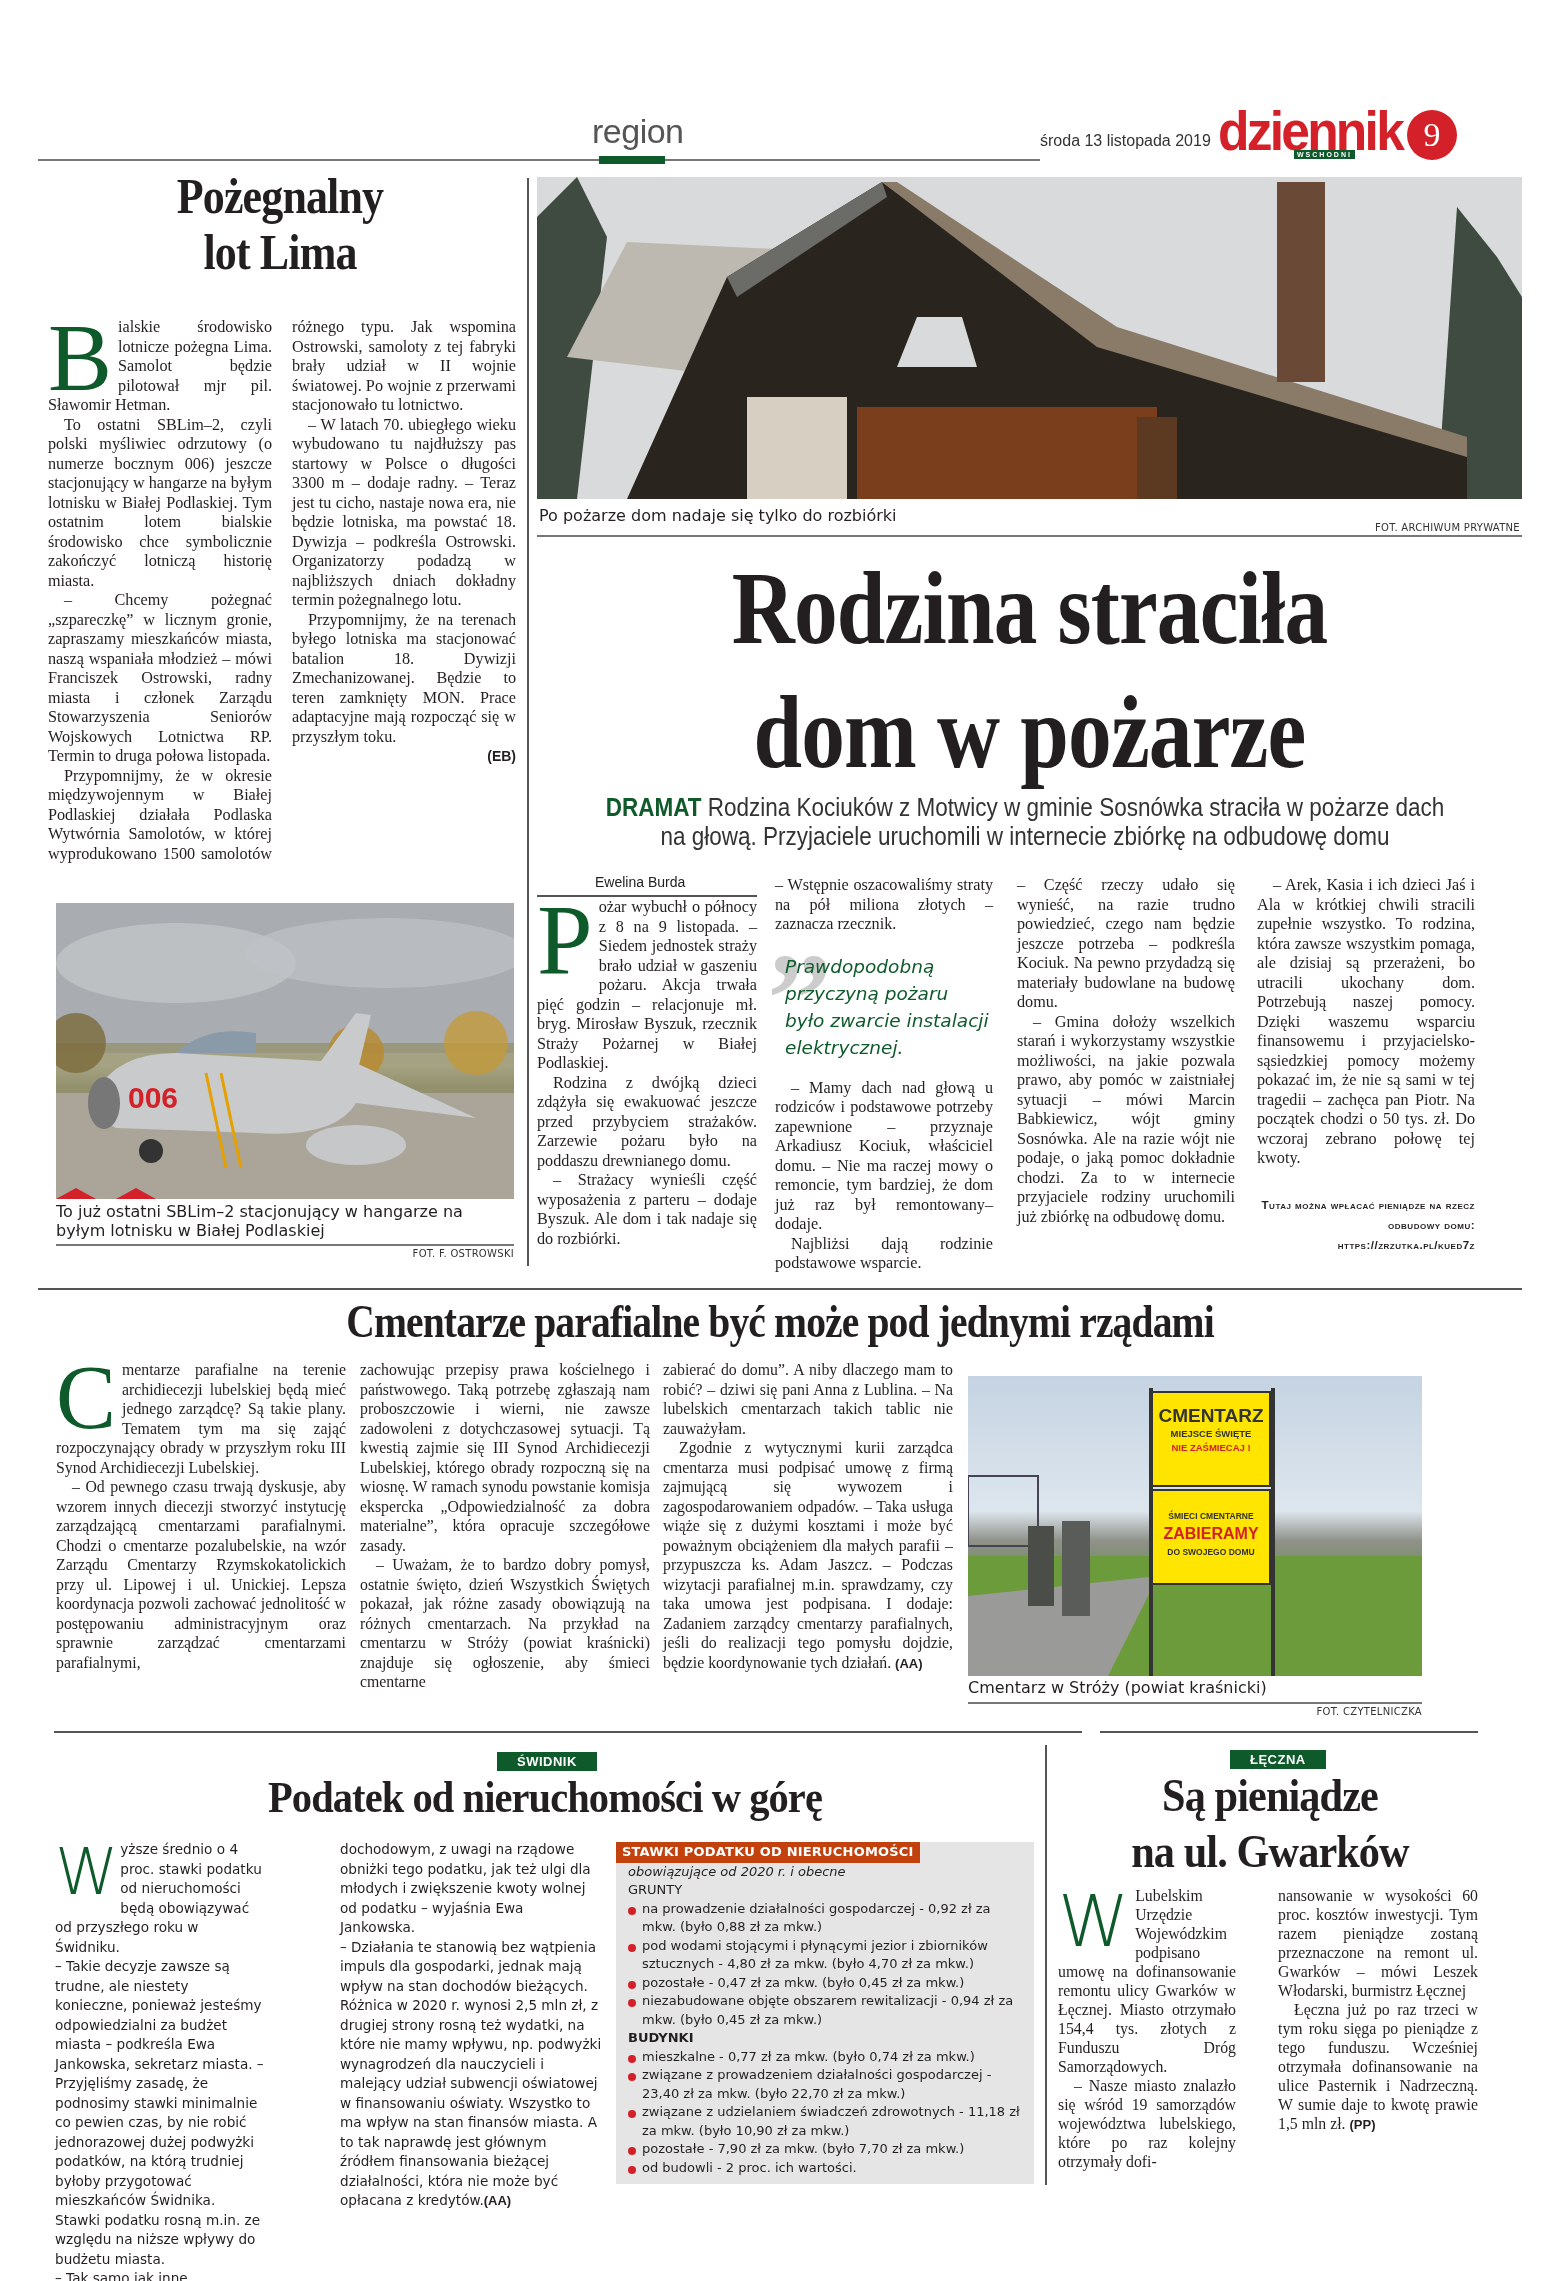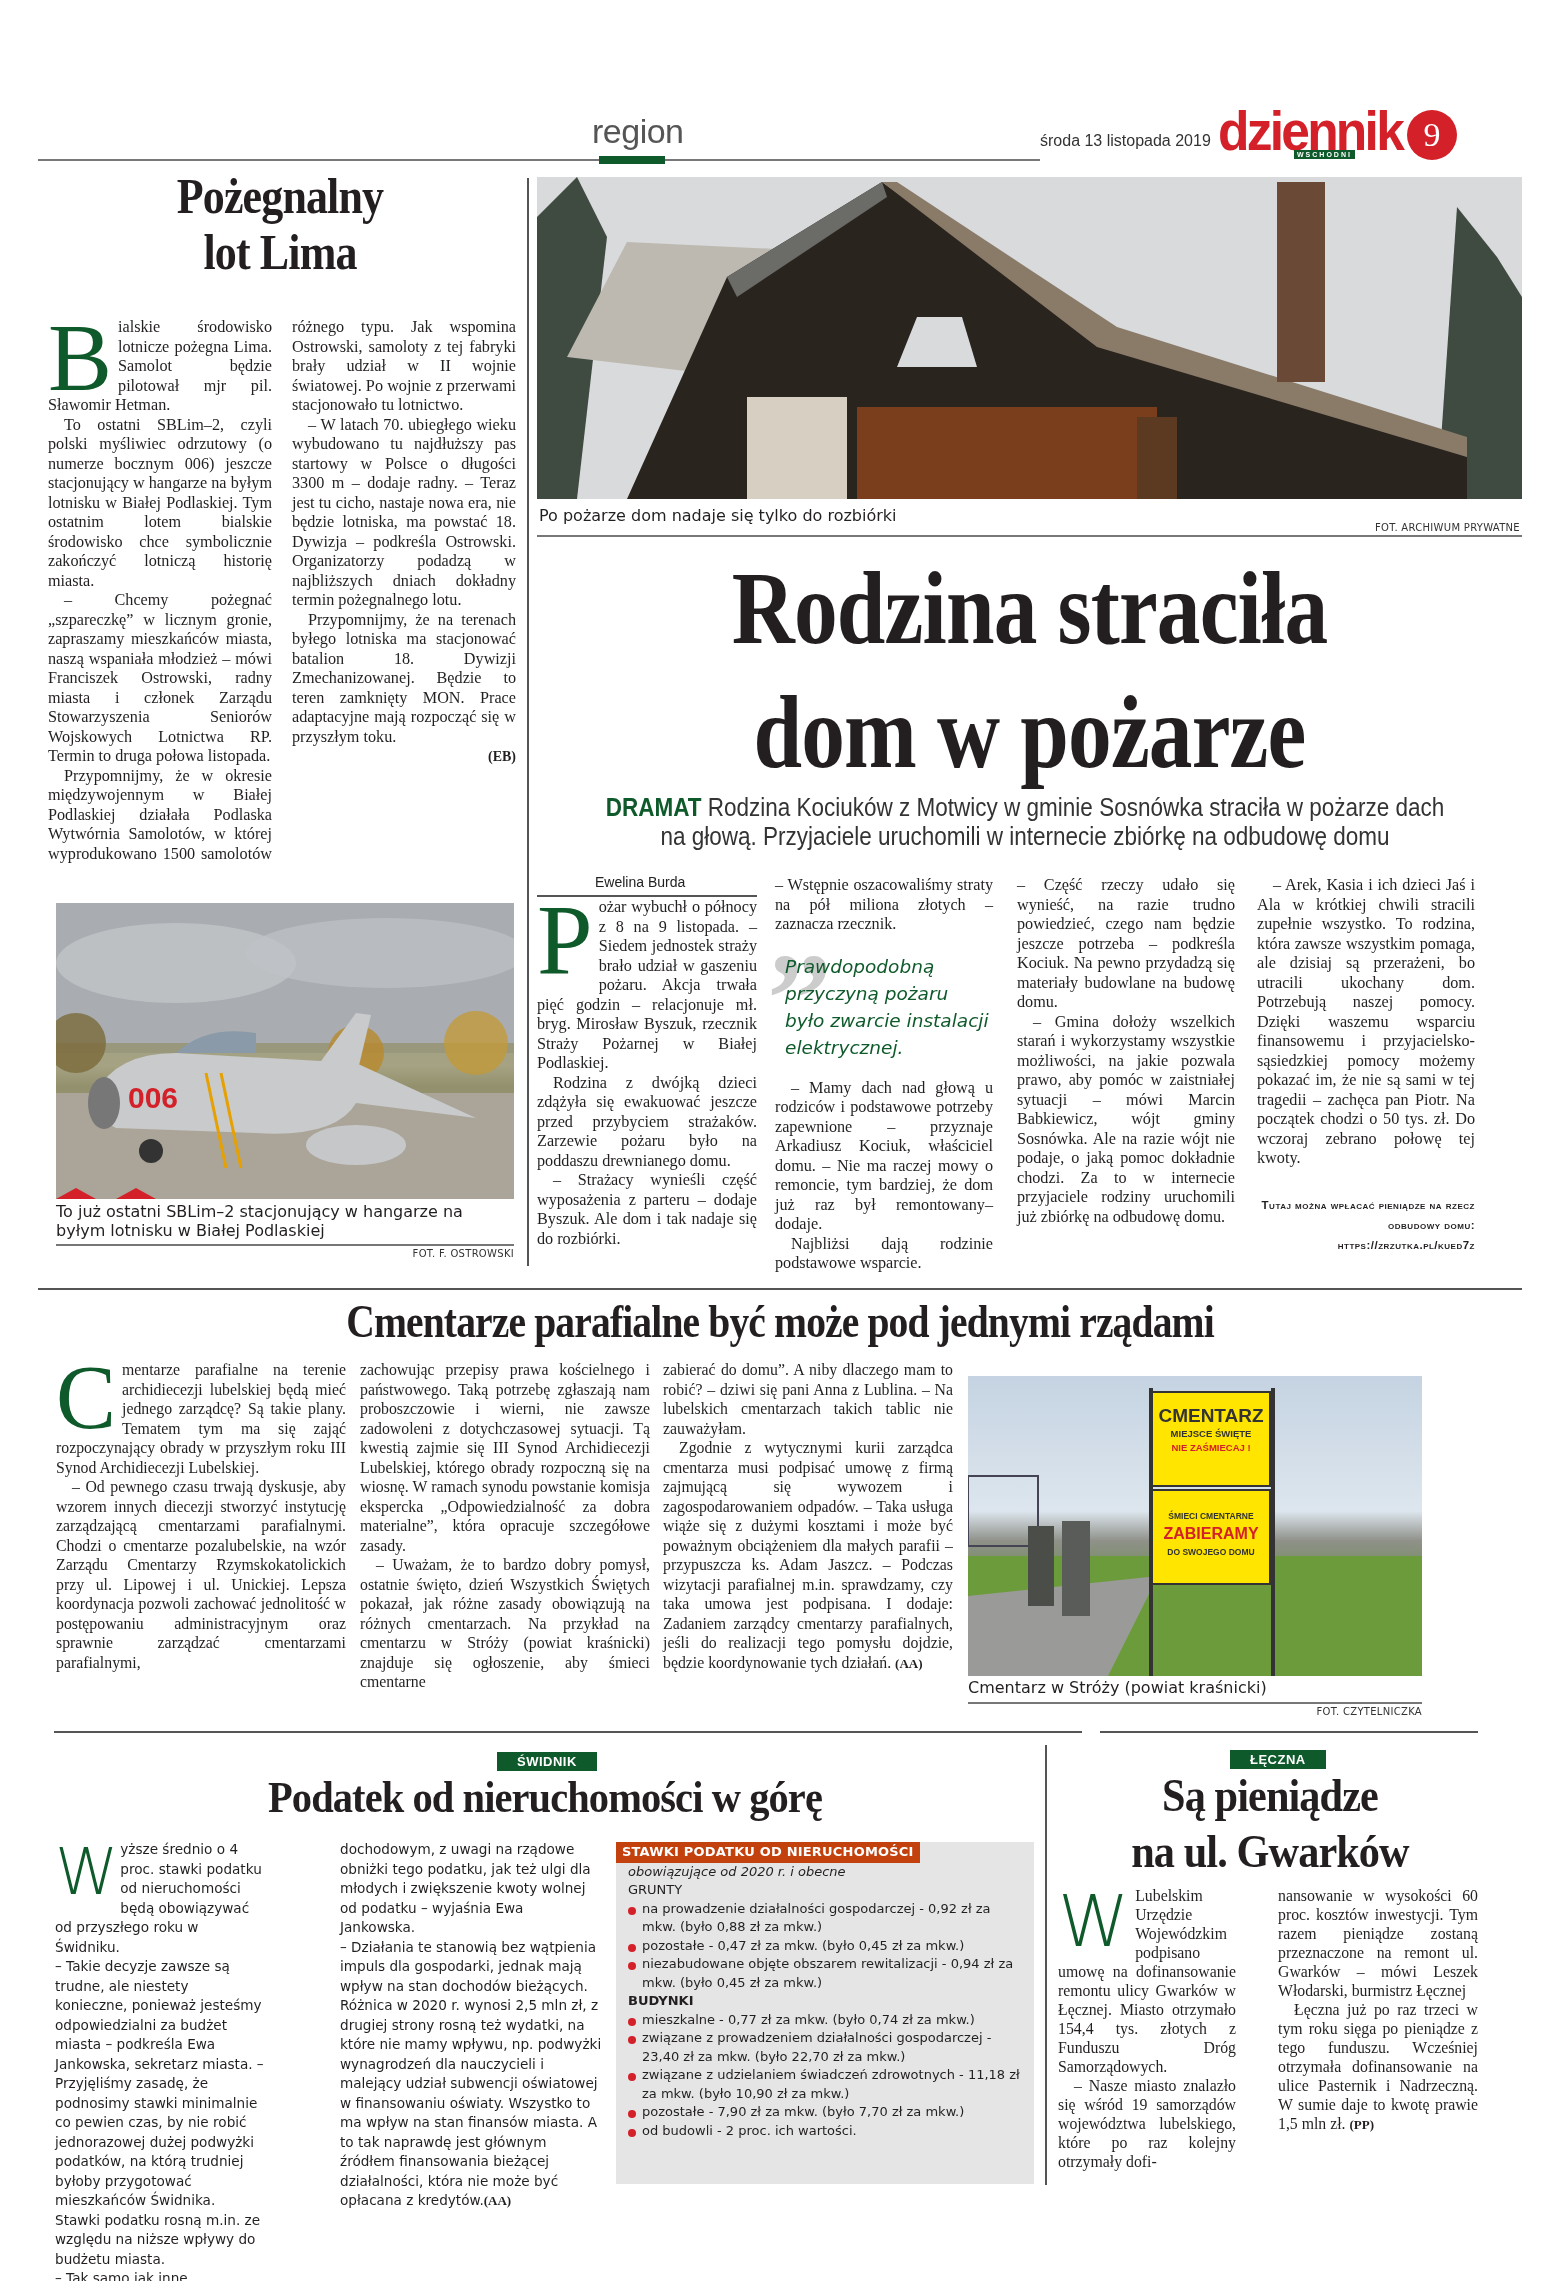--- a/index.html
+++ b/index.html
@@ -11,21 +11,21 @@
 .body-text p{text-indent:16px}
 .body-text p.noind{text-indent:0}
 .drop{float:left;font-family:"Liberation Serif",serif;color:#0f5a2b;font-size:96px;line-height:72px;margin:4px 6px 0 0;font-weight:normal}
 .hl{font-family:"Liberation Serif","DejaVu Serif",serif;font-weight:bold;color:#231f20;text-align:center;letter-spacing:-1px}
 .caption{font-family:"DejaVu Sans",sans-serif;font-size:16px;color:#231f20;line-height:19px}
 .credit{font-family:"DejaVu Sans",sans-serif;font-size:10px;color:#333;text-align:right;letter-spacing:.3px}
 .rule{background:#555;height:2px}
 .vrule{background:#555;width:1.5px}
 .tag{background:#0f5a2b;color:#fff;font-family:"Liberation Sans",sans-serif;font-weight:bold;font-size:13px;padding:2px 20px;letter-spacing:.5px}
 .green{color:#0f5a2b}
-.sig{font-family:Liberation Serif, serif;font-weight:bold;font-size:14px}
+.sig{font-family:Liberation Sans, sans-serif;font-weight:bold;font-size:14px}
 .photo{overflow:hidden}
 .box ul{list-style:none}
 .box li{position:relative;padding-left:14px;text-indent:0}
 .box li::before{content:"";position:absolute;left:0;top:7px;width:8px;height:8px;border-radius:50%;background:#d32029}
 </style>
 </head>
 <body>
 
 <header>
   <div class="abs rule" style="left:38px;top:159px;width:1002px;height:1.5px;background:#777"></div>
@@ -218,20 +218,21 @@
     <div><span>– Działania te stanowią bez wątpienia impuls dla gospodarki, jednak mają wpływ na stan dochodów bieżących. Różnica w 2020 r. wynosi 2,5 mln zł, z drugiej strony rosną też wydatki, na które nie mamy wpływu, np. podwyżki wynagrodzeń dla nauczycieli i malejący udział subwencji oświatowej w finansowaniu oświaty. Wszystko to ma wpływ na stan finansów miasta. A to tak naprawdę jest głównym źródłem finansowania bieżącej działalności, która nie może być opłacana z kredytów.</span><span class="sig" style="font-size:13px">(AA)</span></div>
   </div>
 
   <aside class="abs box" style="left:616px;top:1842px;width:418px;height:342px;background:#e5e5e5;font-family:'DejaVu Sans',sans-serif;font-size:13px;line-height:18.5px;color:#231f20">
     <div style="display:inline-block;background:#c2410c;color:#fff;font-weight:bold;font-size:13px;padding:1px 6px;letter-spacing:.2px">STAWKI PODATKU OD NIERUCHOMOŚCI</div>
     <div style="padding:0 10px 0 12px">
       <div style="font-style:italic">obowiązujące od 2020 r. i obecne</div>
       <div style="font-weight:normal">GRUNTY</div>
       <ul>
         <li>na prowadzenie działalności gospodarczej - 0,92 zł za mkw. (było 0,88 zł za mkw.)</li>
+        <li>pod wodami stojącymi i płynącymi jezior i zbiorników sztucznych - 4,80 zł za mkw. (było 4,70 zł za mkw.)</li>
         <li>pozostałe - 0,47 zł za mkw. (było 0,45 zł za mkw.)</li>
         <li>niezabudowane objęte obszarem rewitalizacji - 0,94 zł za mkw. (było 0,45 zł za mkw.)</li>
       </ul>
       <div style="font-weight:bold">BUDYNKI</div>
       <ul>
         <li>mieszkalne - 0,77 zł za mkw. (było 0,74 zł za mkw.)</li>
         <li>związane z prowadzeniem działalności gospodarczej - 23,40 zł za mkw. (było 22,70 zł za mkw.)</li>
         <li>związane z udzielaniem świadczeń zdrowotnych - 11,18 zł za mkw. (było 10,90 zł za mkw.)</li>
         <li>pozostałe - 7,90 zł za mkw. (było 7,70 zł za mkw.)</li>
         <li>od budowli - 2 proc. ich wartości.</li>

